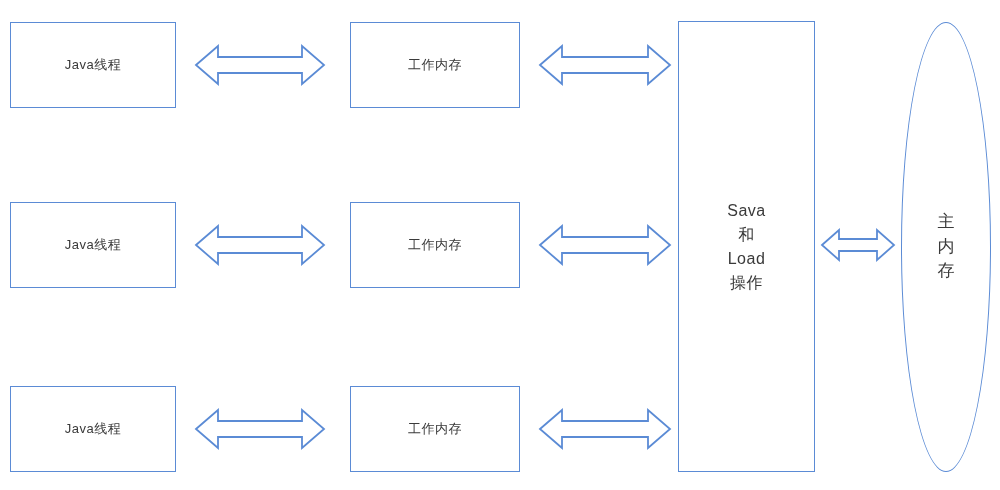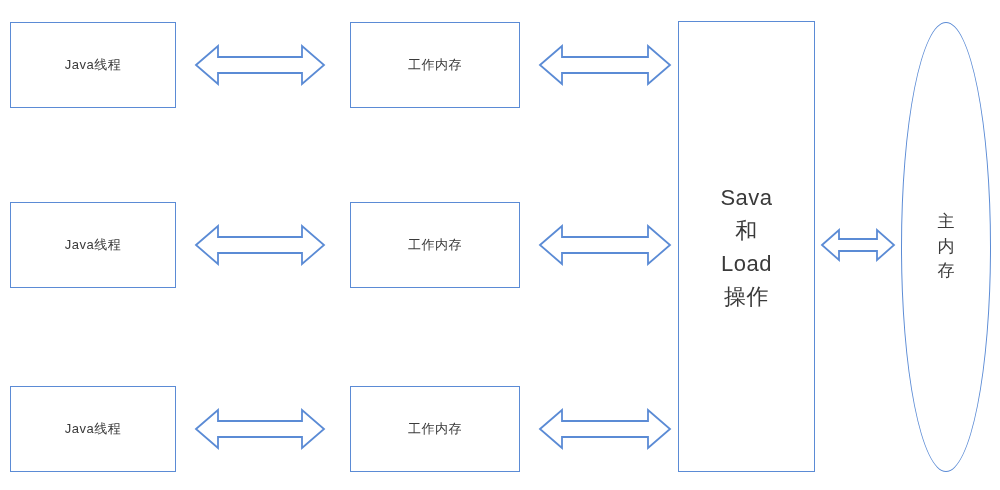--- a/index.html
+++ b/index.html
@@ -24,21 +24,21 @@
     align-items: center;
     justify-content: center;
     color: #3A3A3A;
     font-size: 13px;
     letter-spacing: 0.5px;
     line-height: 1.35;
     text-align: center;
     white-space: pre-line;
   }
   .node-box.tall {
-    font-size: 22px;
+    font-size: 16px;
     line-height: 1.5;
   }
   .ellipse-node {
     position: absolute;
     box-sizing: border-box;
     border: 1.6px solid #5B8BD5;
     border-radius: 50%;
     background: #ffffff;
     display: flex;
     align-items: center;

